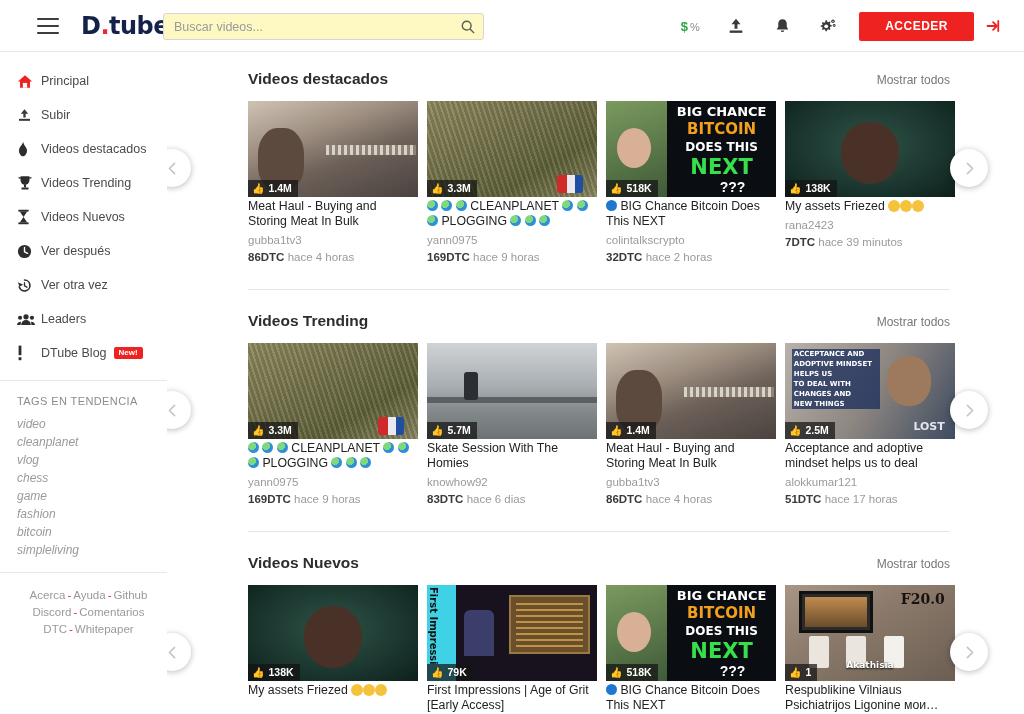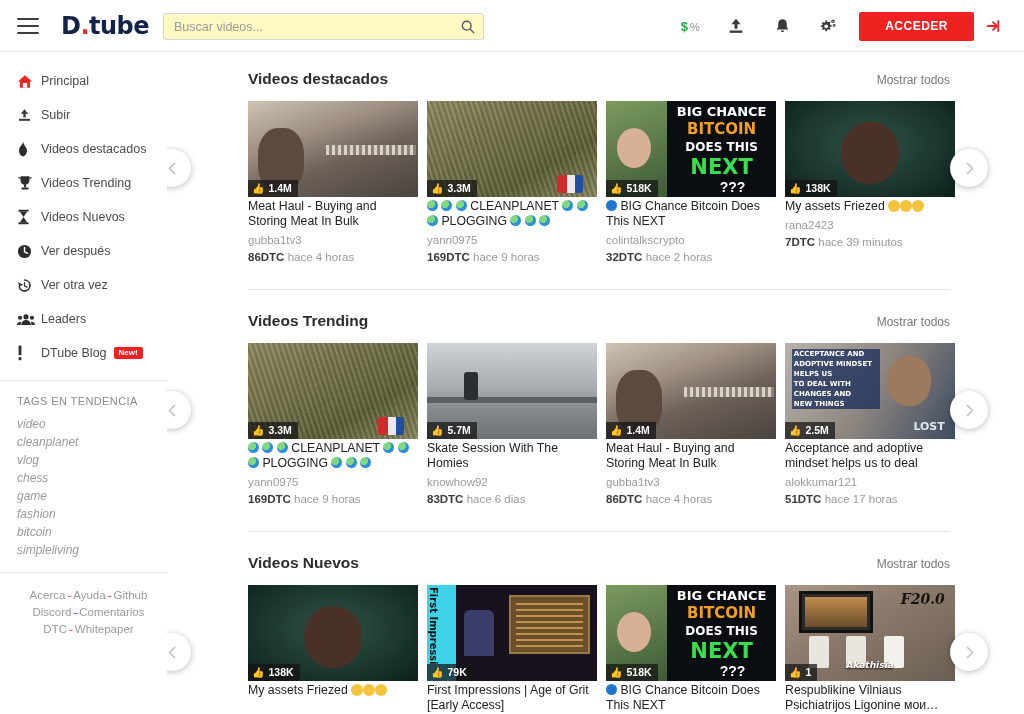--- a/index.html
+++ b/index.html
@@ -12,20 +12,21 @@
   }
 
   
   .header {
     position: absolute; top: 0; left: 0;
     width: 1024px; height: 52px;
     background: #ffffff;
     border-bottom: 1px solid #e8e8e8;
     display: flex; align-items: center;
     z-index: 30;
+    padding-left: 20px;
   }
   .hamburger {
     width: 22px; height: 16px;
     margin-left: 17px; margin-right: 22px;
     display: flex; flex-direction: column; justify-content: space-between;
     cursor: pointer;
   }
   .hamburger span { display: block; height: 2px; background: #3d3d3d; border-radius: 1px; }
   .logo {
     font-size: 24px; font-weight: bold; letter-spacing: -0.5px;
@@ -212,21 +213,21 @@
   .t-accept .box { position:absolute; left:4%; top:6%; width:52%; color:#fff; font-size:7px; font-weight:bold; line-height:10px; font-family:"DejaVu Sans",sans-serif; }
   .t-accept .box i { font-style:normal; display:block; background:rgba(20,40,90,0.72); padding:0 2px; }
   .t-accept .hd { position:absolute; right:14%; top:14%; width:44px; height:50px; border-radius:46%; background:#9d7a5e; }
   .t-accept .lost { position:absolute; right:6%; bottom:6%; color:#dfe6ef; font-size:11px; font-weight:bold; font-family:"DejaVu Sans",sans-serif; }
   .t-grit { background:#17121d; }
   .t-grit .cyan { position:absolute; left:0; top:0; width:17%; height:100%; background:#3fd2e6; }
   .t-grit .vt { position:absolute; left:1px; top:2px; color:#111; font-size:10px; font-weight:bold; writing-mode:vertical-rl; font-family:"DejaVu Sans",sans-serif; }
   .t-grit .panel { position:absolute; right:4%; top:10%; width:48%; height:62%; background:#6b4f2a; border:2px solid #9a7a44; }
   .t-grit .panel::after { content:""; position:absolute; inset:5px; background:repeating-linear-gradient(0deg,#d3a44e 0 2px,transparent 2px 6px); opacity:.8; }
   .t-grit .fig { position:absolute; left:22%; top:26%; width:30px; height:46px; background:#3b3d6b; border-radius:6px 6px 0 0; }
-  .t-pills { background: linear-gradient(150deg,#a89585 0%,#8c7b6c 40%,#6b5e52 100%); font-style: italic; }
+  .t-pills { background: linear-gradient(150deg,#a89585 0%,#8c7b6c 40%,#6b5e52 100%); }
   .t-pills .tv { position:absolute; left:8%; top:6%; width:44%; height:44%; background:#2b2b2b; border:3px solid #111; }
   .t-pills .tv::after { content:""; position:absolute; inset:3px; background:linear-gradient(180deg,#c08b4e,#6a4d2c); }
   .t-pills .b1,.t-pills .b2,.t-pills .b3 { position:absolute; bottom:14%; width:20px; height:32px; background:#eae6df; border-radius:2px; }
   .t-pills .b1 { left:14%; } .t-pills .b2 { left:36%; } .t-pills .b3 { left:58%; background:#f3f1ec; }
   .t-pills .lbl { position:absolute; left:0; bottom:11%; width:100%; text-align:center; color:#fff; font-size:9px; font-weight:bold; text-shadow:0 1px 2px #000; font-family:"DejaVu Sans",sans-serif; }
   .t-pills .f20 { position:absolute; right:6%; top:6%; color:#17120e; font-size:14px; font-weight:bold; font-family:"DejaVu Serif",serif; }
 </style>
 </head>
 <body>
 

